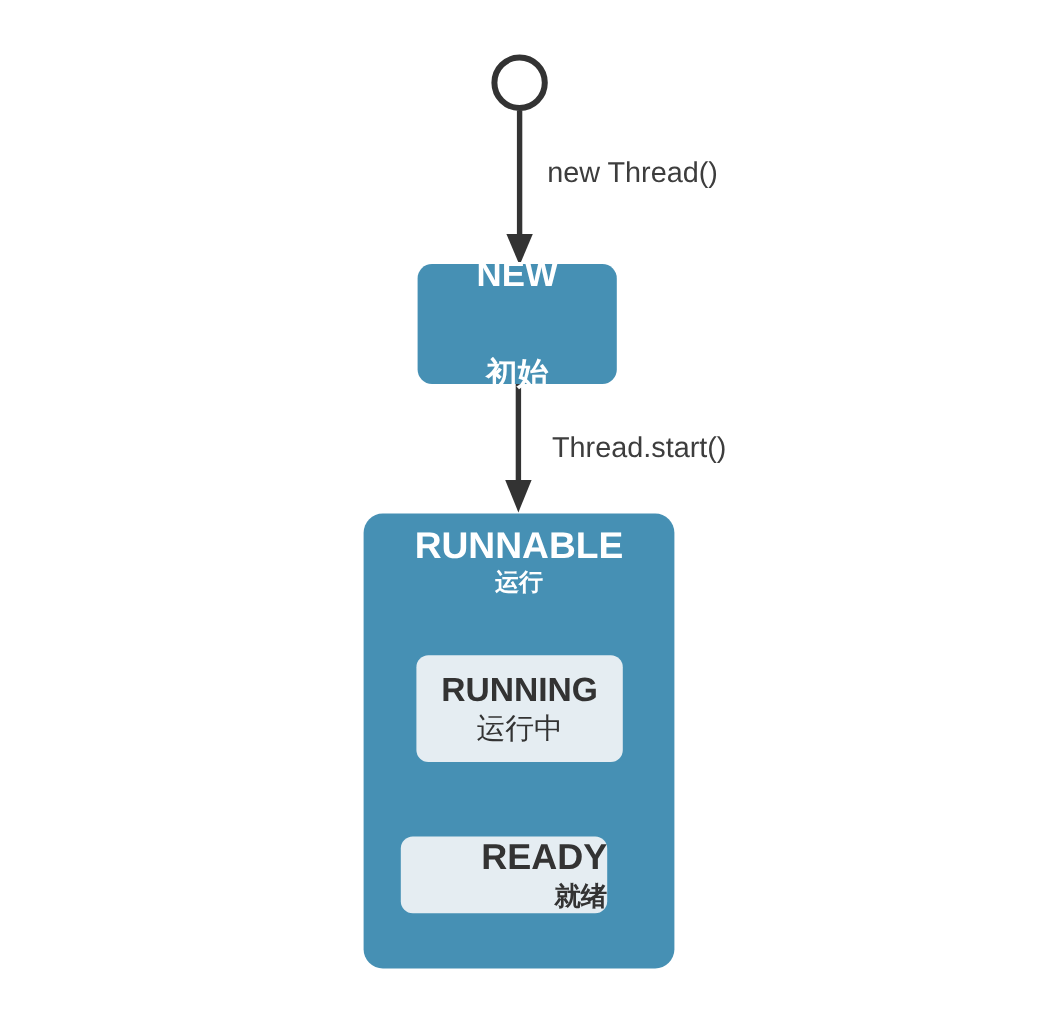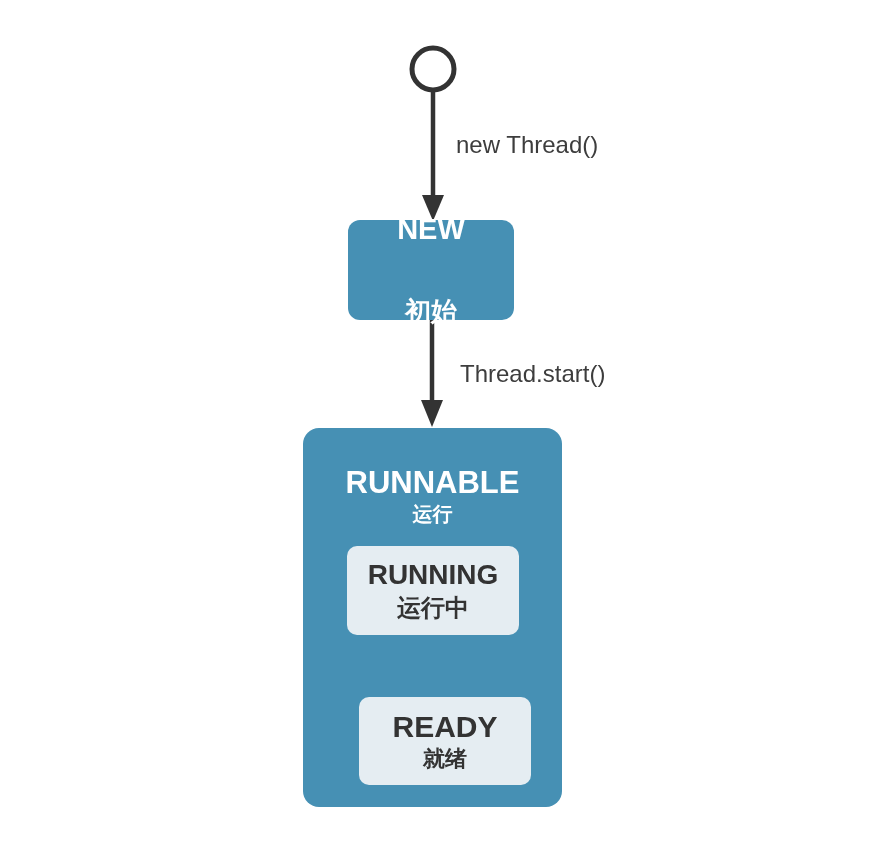--- a/index.html
+++ b/index.html
@@ -82,40 +82,40 @@
     width: 259px; height: 379px;
     background: var(--node-blue);
     border-radius: 16px;
     justify-content: flex-start;
     color: var(--text-white);
   }
   .runnable-title {
     display: flex;
     flex-direction: column;
     align-items: center;
-    padding-top: 36px;
+    padding-top: 8px;
   }
   .runnable-title .en { font-size: 31px; font-weight: bold; line-height: 1.2; }
   .runnable-title .cn { font-size: 20px; font-weight: bold; line-height: 1.3; }
 
   .node-inner {
     position: absolute;
     width: 172px;
     background: var(--inner-light);
     border-radius: 10px;
     color: var(--text-dark);
     display: flex;
     flex-direction: column;
     align-items: center;
     justify-content: center;
   }
   .node-running { left: 44px; top: 118px; height: 89px; }
-  .node-ready   { left: 56px; top: 269px; height: 88px; }
+  .node-ready   { left: 31px; top: 269px; height: 64px; align-items: flex-end; }
   .node-inner .en { font-size: 28px; font-weight: bold; line-height: 1.2; }
-  .node-running .cn { font-size: 24px; font-weight: bold; line-height: 1.3; }
+  .node-running .cn { font-size: 24px; font-weight: normal; line-height: 1.3; }
   .node-ready .en { font-size: 30px; }
   .node-ready .cn { font-size: 22px; font-weight: bold; line-height: 1.3; }
 </style>
 </head>
 <body>
 
 <div class="canvas">
 
   <svg class="connector-layer" viewBox="0 0 870 852" xmlns="http://www.w3.org/2000/svg">
 

